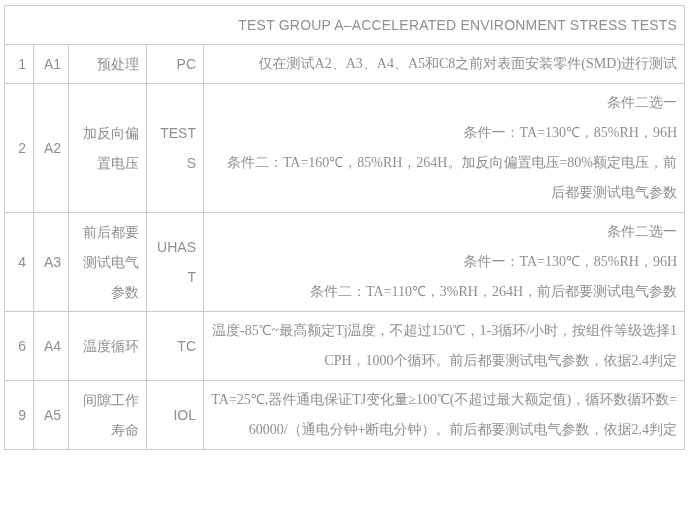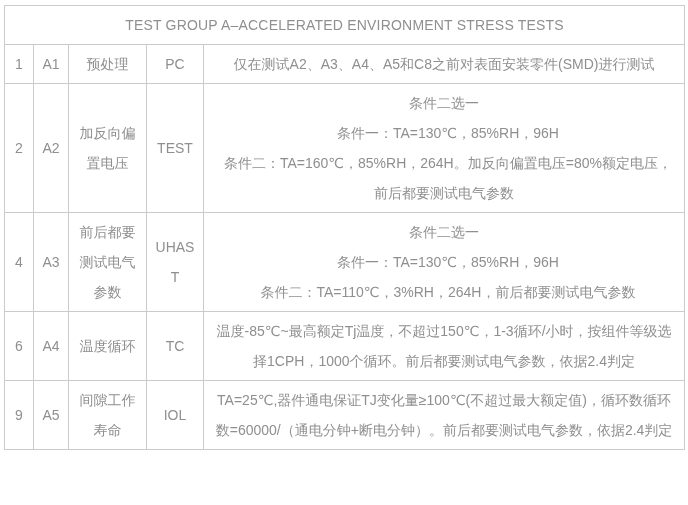--- a/index.html
+++ b/index.html
@@ -20,41 +20,42 @@
     border-collapse: collapse;
     width: 680px;
     table-layout: fixed;
     background: #ffffff;
   }
   table.stress-table td {
     border: 1px solid #cbcbcb;
     color: #8f8f8f;
     font-size: 14px;
     font-weight: 400;
-    text-align: center;
+    text-align: right;
     vertical-align: middle;
     padding: 4px 7px;
     line-height: 30px;
     word-break: break-all;
     overflow-wrap: break-word;
     box-sizing: border-box;
   }
   td.title-cell {
     font-size: 15px;
     line-height: 20px;
     padding: 8px 10px;
     letter-spacing: 0.2px;
   }
   .col-no    { width: 29px; }
   .col-code  { width: 35px; }
   .col-item  { width: 78px; }
   .col-abbr  { width: 57px; }
   .col-cond  { width: 481px; }
   .cond-line {
     white-space: pre-wrap;
+    font-family: Liberation Serif, serif;
   }
 </style>
 </head>
 <body>
 
 <div class="page">
   <table class="stress-table">
     <colgroup>
       <col class="col-no">
         <col class="col-code">
@@ -76,21 +77,21 @@
       <td>PC</td>
       <td>
         <div class="cond-line">仅在测试A2、A3、A4、A5和C8之前对表面安装零件(SMD)进行测试</div>
       </td>
     </tr>
 
     <tr>
       <td>2</td>
       <td>A2</td>
       <td>加反向偏置电压</td>
-      <td>TEST</td>
+      <td>TESTS</td>
       <td>
         <div class="cond-line">条件二选一</div>
         <div class="cond-line">  条件一：TA=130℃，85%RH，96H</div>
         <div class="cond-line">  条件二：TA=160℃，85%RH，264H。加反向偏置电压=80%额定电压，前后都要测试电气参数</div>
       </td>
     </tr>
 
     <tr>
       <td>4</td>
       <td>A3</td>

